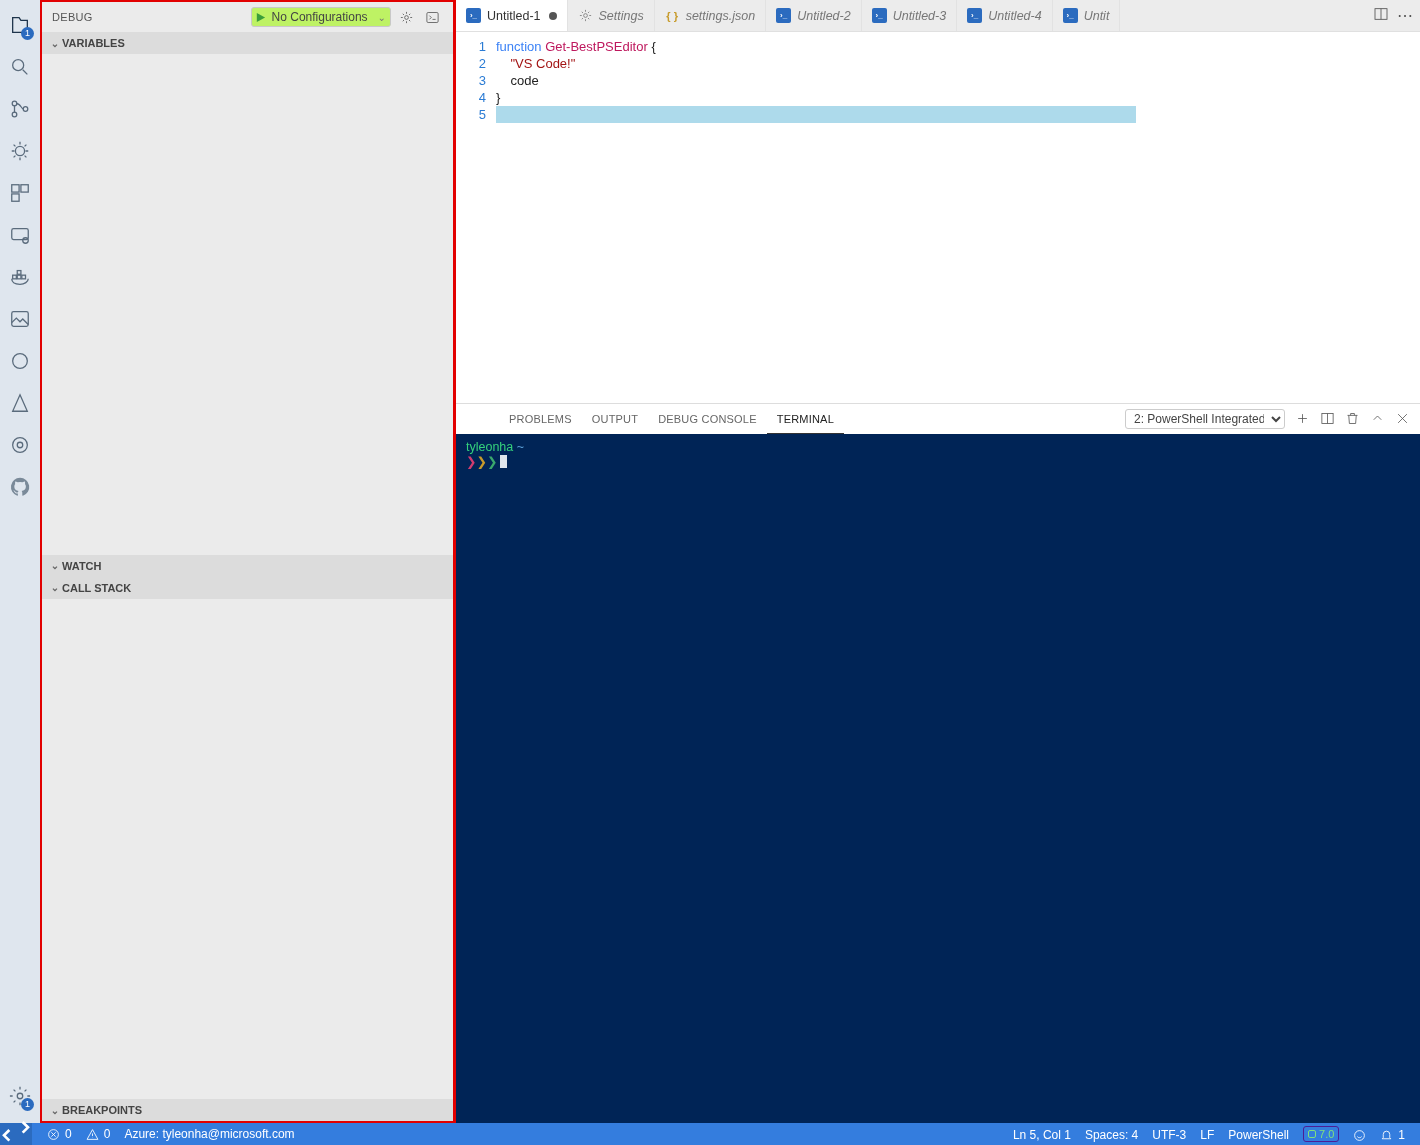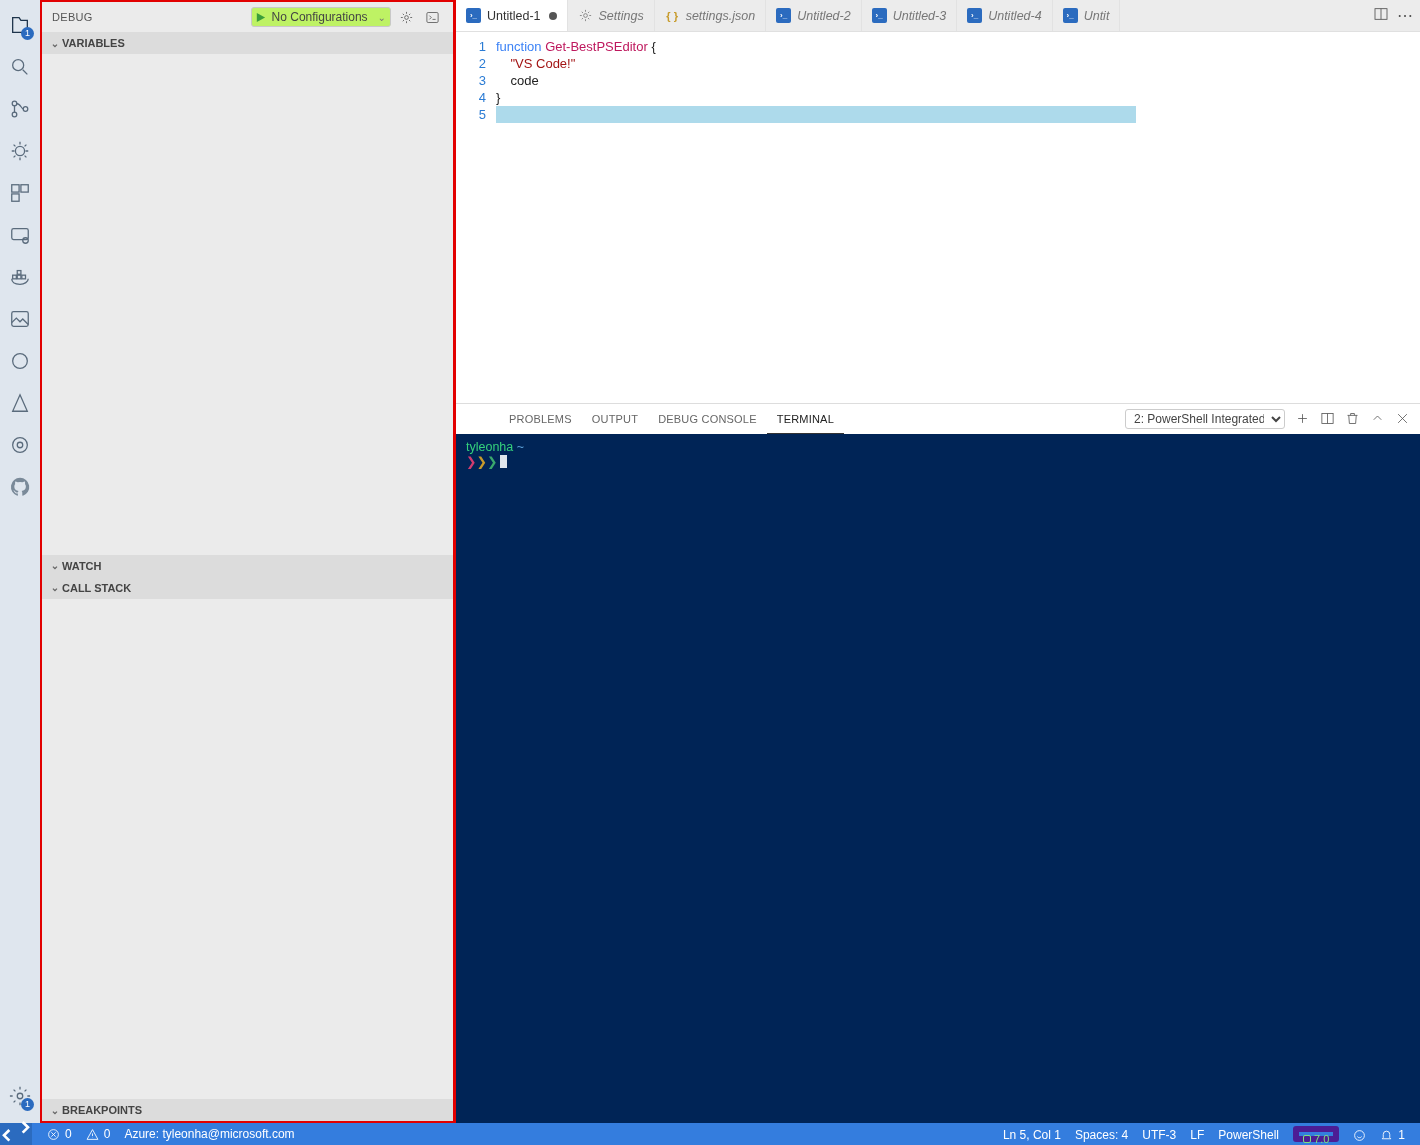--- a/index.html
+++ b/index.html
@@ -72,21 +72,21 @@
 .terminal .tilde { color:#5aa0d8; }
 .terminal .prompt .a{color:#d03c6f;} .terminal .prompt .b{color:#c79b2b;} .terminal .prompt .c{color:#3aa76d;}
 .terminal .cursor { display:inline-block; width:7px; height:13px; background:#e0e6ec; vertical-align:-2px; margin-left:3px;}
 
 
 .status { height:22px; background:#347dde; color:#fff; display:flex; align-items:center; font-size:12px; padding:0 8px; }
 .status .sitem { display:flex; align-items:center; padding:0 7px; gap:5px; cursor:pointer; height:100%; }
 .status .sitem svg { width:13px; height:13px; stroke:#fff; fill:none; stroke-width:1.6; }
 .status .sright { margin-left:auto; display:flex; align-items:flex-end; }
 .status .remote { background:#2b6bbf; width:32px; display:flex; align-items:center; justify-content:center; margin:-0 8px 0 -8px; height:100%;}
-.status .psver { border:6px solid #4c1d95; color:#7fe07f; border-radius:3px; padding:0 4px; font-size:11px; height:16px; line-height:14px; }
+.status .psver { border:1px solid #4c1d95; color:#7fe07f; border-radius:3px; padding:0 4px; font-size:11px; height:16px; line-height:14px; }
 
 
 .ps-icon{ background:#2b6bbf; color:#fff; font-size:8px; font-weight:bold; width:15px; height:15px; border-radius:2px; display:flex; align-items:center; justify-content:center; font-style:normal;}
 .json-icon{ width:15px; height:15px; display:flex; align-items:center; justify-content:center; color:#c79b2b; font-weight:bold; font-size:11px; font-style:normal;}
 .gear-icon svg{ width:15px; height:15px; stroke:#777; fill:none; stroke-width:1.3;}
 </style>
 </head>
 <body>
 
 <div class="root">

